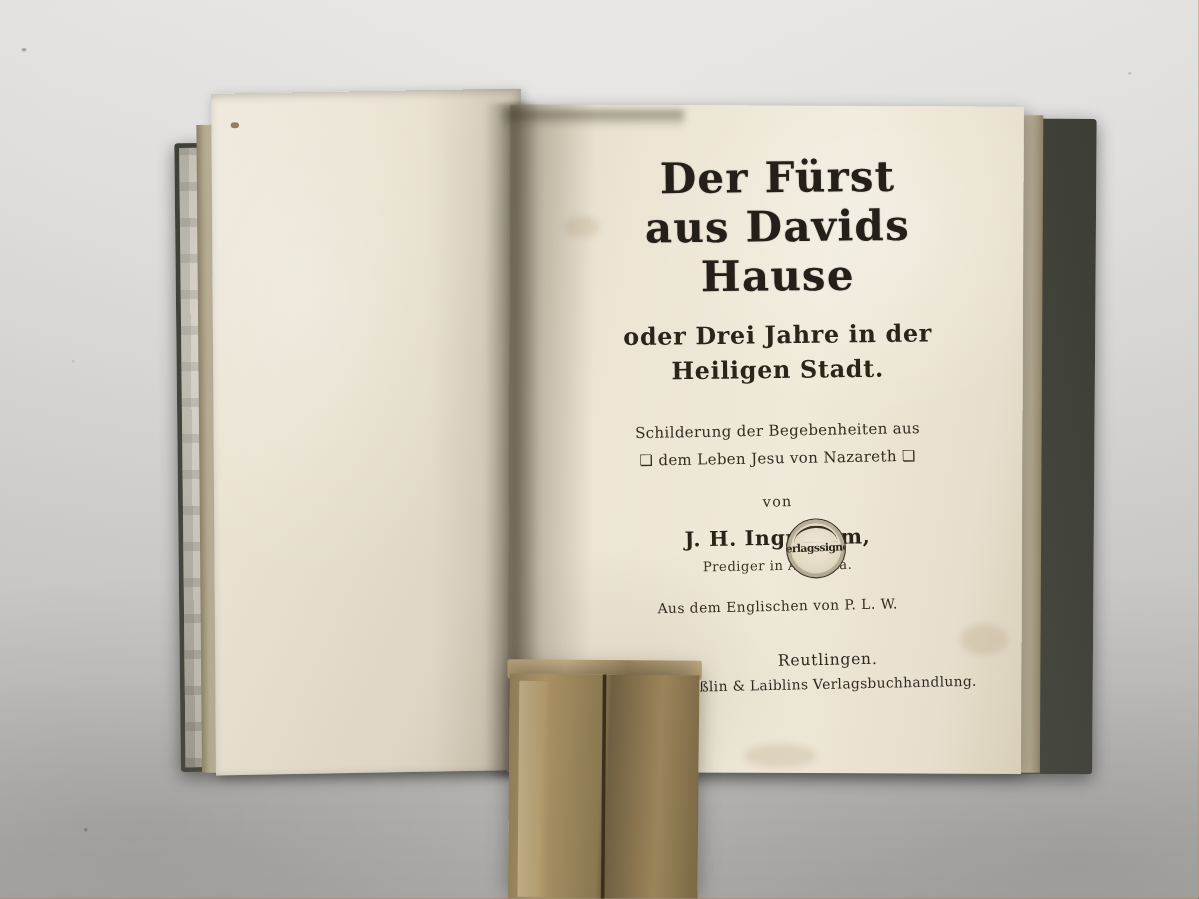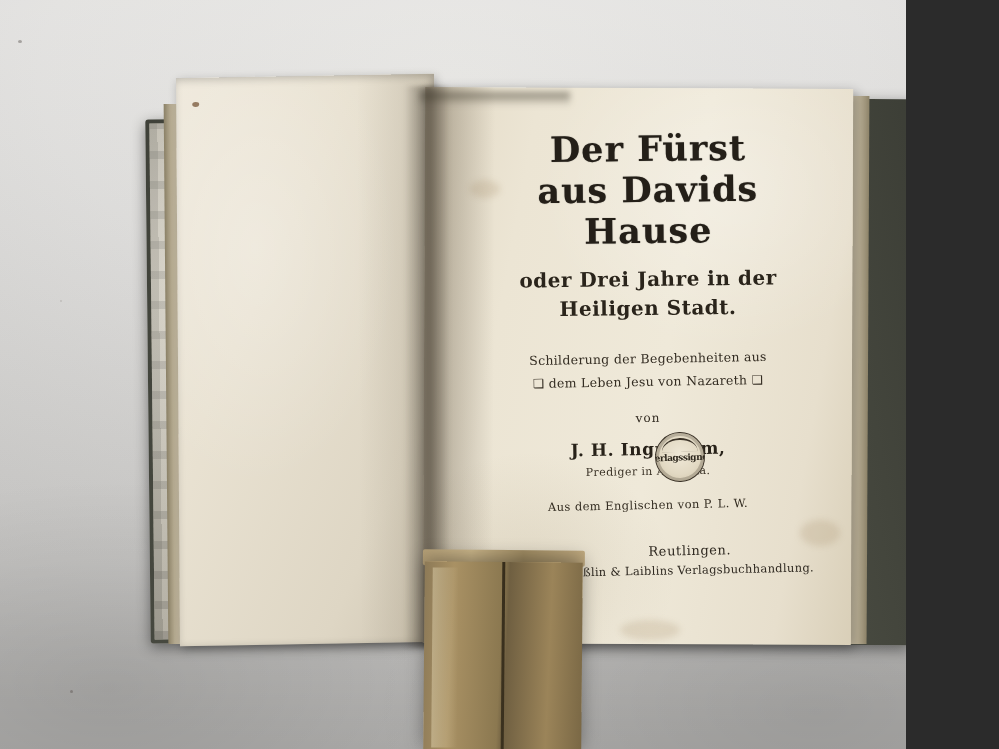--- a/index.html
+++ b/index.html
@@ -5,21 +5,21 @@
   html, body {
     margin: 0;
     padding: 0;
     background: #2b2b2b;
   }
   body {
     font-family: "Liberation Serif", serif;
   }
   .photo {
     position: relative;
-    width: 906px;
+    width: 999px;
     height: 749px;
     overflow: hidden;
     background: #fdba74;
   }
   
   .backdrop {
     position: absolute;
     inset: 0;
     background:
       radial-gradient(ellipse 130% 90% at 50% 10%, #e4e3e0 0%, #dedddb 35%, #d2d1cf 70%, #c8c7c5 100%);

